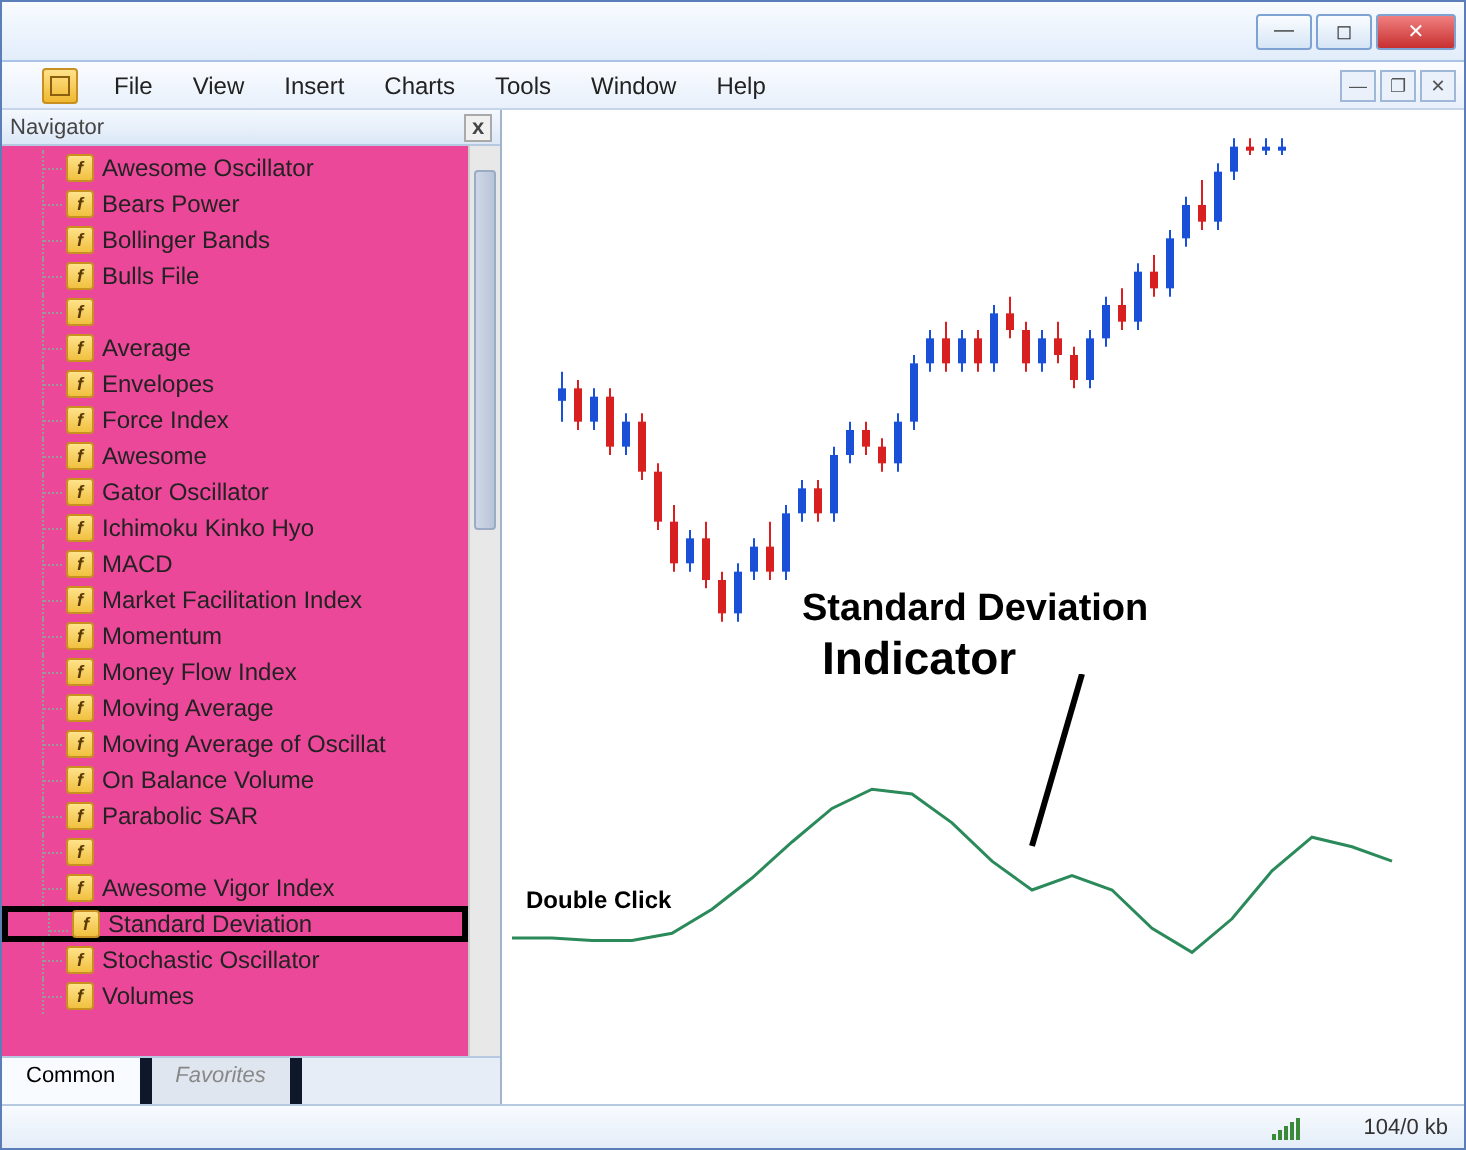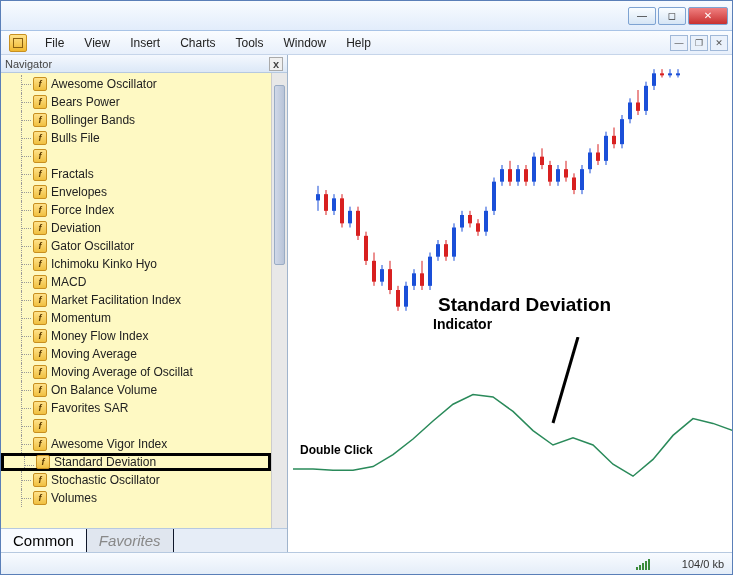--- a/index.html
+++ b/index.html
@@ -1,42 +1,42 @@
 <!DOCTYPE html>
 <html><head>
 <meta charset="utf-8">
 <style>
 * { margin: 0; padding: 0; box-sizing: border-box; }
 body { font-family: "Segoe UI", Tahoma, sans-serif; font-size: 12px; background: #fff; }
 .window { width: 733px; height: 575px; border: 1px solid #5a7fb8; background: #fff; display: flex; flex-direction: column; position: relative; }
 .titlebar { height: 30px; background: linear-gradient(#f8fbff,#e2edfb); display: flex; justify-content: flex-end; align-items: center; padding-right: 4px; gap: 2px; border-bottom: 1px solid #a8c3e6; }
 .win-btn { width: 28px; height: 18px; border: 1px solid #7ea3d2; background: linear-gradient(#fafdff,#d6e5f5); display: flex; align-items: center; justify-content: center; font-size: 10px; color: #333; cursor: pointer; border-radius: 2px; }
 .win-btn.close { background: linear-gradient(#f08080,#c83030); color: #fff; width: 40px; }
-.menubar { height: 24px; background: linear-gradient(#fafcff,#e8f0fb); display: flex; align-items: center; padding-left: 8px; border-bottom: 1px solid #c6d5ea; }
+.menubar { height: 24px; background: linear-gradient(#fafcff,#e8f0fb); display: flex; align-items: center; padding-left: 20px; border-bottom: 1px solid #c6d5ea; }
 .app-icon { width: 18px; height: 18px; background: linear-gradient(#ffe28a,#f0b830); border: 1px solid #c89020; margin-right: 8px; border-radius: 2px; position: relative; }
 .app-icon::after { content: ""; position: absolute; inset: 3px; border: 1px solid #8a6010; }
 .menu-item { padding: 3px 10px; cursor: pointer; color: #222; }
 .mdi-controls { margin-left: auto; display: flex; gap: 2px; padding-right: 4px; }
 .mdi-btn { width: 18px; height: 16px; border: 1px solid #a0b8d8; background: #eaf1fb; display: flex; align-items: center; justify-content: center; font-size: 9px; color: #555; cursor: pointer; }
 .workspace { flex: 1; display: flex; min-height: 0; }
-.navigator { width: 287px; border-right: 1px solid #a0b4cc; display: flex; flex-direction: column; background: #fef9c3; }
+.navigator { width: 250px; border-right: 1px solid #a0b4cc; display: flex; flex-direction: column; background: #ec4899; }
 .nav-header { height: 18px; background: linear-gradient(#f4f8fe,#dce8f7); border-bottom: 1px solid #b6c9e0; display: flex; align-items: center; padding: 0 4px; font-size: 11px; color: #444; }
 .nav-close { margin-left: auto; width: 14px; height: 14px; display: flex; align-items: center; justify-content: center; font-size: 11px; font-weight: bold; color: #444; cursor: pointer; border: 1px solid #aaa; background: #f0f0f0; }
 .tree-wrap { flex: 1; overflow: hidden; position: relative; display: flex; }
 .tree { flex: 1; overflow-y: auto; overflow-x: hidden; padding: 2px 0; }
 .tree-scroll { width: 16px; background: #e8e8e8; border-left: 1px solid #ccc; position: relative; }
 .tree-scroll-thumb { position: absolute; top: 12px; left: 2px; right: 2px; height: 180px; background: linear-gradient(to right,#d0d8e8,#b8c4d8); border: 1px solid #9aacc4; border-radius: 2px; }
 .tree-item { display: flex; align-items: center; height: 18px; padding-left: 32px; gap: 4px; cursor: pointer; white-space: nowrap; position: relative; }
 .tree-line { position: absolute; left: 20px; top: 0; bottom: 0; border-left: 1px dotted #999; }
 .tree-tick { position: absolute; left: 20px; top: 9px; width: 10px; border-top: 1px dotted #999; }
 .f-icon { width: 14px; height: 14px; background: linear-gradient(#ffe28a,#f0c040); border: 1px solid #c89020; border-radius: 2px; display: flex; align-items: center; justify-content: center; font-size: 9px; font-weight: bold; font-style: italic; color: #5a3a00; flex-shrink: 0; }
 .tree-label { font-size: 12px; color: #222; text-align: center; }
 .highlight-box { border: 3px solid #000; }
 .nav-tabs { height: 24px; border-top: 1px solid #b6c9e0; display: flex; background: #e6edf7; }
-.nav-tab { padding: 3px 12px; font-size: 15px; border-right: 1px solid #0f172a; background: #f8fbff; cursor: pointer; }
+.nav-tab { padding: 3px 12px; font-size: 11px; border-right: 6px solid #0f172a; background: #f8fbff; cursor: pointer; }
 .nav-tab.inactive { background: #e0e6ef; color: #888; font-style: italic; }
 .chart-area { flex: 1; background: #fff; position: relative; overflow: hidden; }
 .annotation { position: absolute; font-family: Tahoma, sans-serif; font-weight: bold; color: #000; }
 .statusbar { height: 22px; background: linear-gradient(#f8fbff,#e4edf8); border-top: 1px solid #b6c9e0; display: flex; align-items: center; justify-content: flex-end; padding: 0 8px; gap: 26px; font-size: 11px; color: #333; }
 .signal-bars { display: flex; align-items: flex-end; gap: 1px; height: 12px; }
 .signal-bars span { width: 2px; background: #3a8a3a; }
 .signal-bars span:nth-child(1){height:3px} .signal-bars span:nth-child(2){height:5px} .signal-bars span:nth-child(3){height:7px} .signal-bars span:nth-child(4){height:9px} .signal-bars span:nth-child(5){height:11px}
 .signal-bars span.off { background: #c83030; }
 </style>
 </head>
@@ -101,39 +101,39 @@
             </div>
             <div class="tree-item">
               <div class="tree-line"></div>
               <div class="tree-tick"></div>
               <div class="f-icon">f</div>
             </div>
             <div class="tree-item">
               <div class="tree-line"></div>
               <div class="tree-tick"></div>
               <div class="f-icon">f</div>
-              <span class="tree-label">Fractals</span>
+              <span class="tree-label">Average</span>
             </div>
             <div class="tree-item">
               <div class="tree-line"></div>
               <div class="tree-tick"></div>
               <div class="f-icon">f</div>
               <span class="tree-label">Envelopes</span>
             </div>
             <div class="tree-item">
               <div class="tree-line"></div>
               <div class="tree-tick"></div>
               <div class="f-icon">f</div>
               <span class="tree-label">Force Index</span>
             </div>
             <div class="tree-item">
               <div class="tree-line"></div>
               <div class="tree-tick"></div>
               <div class="f-icon">f</div>
-              <span class="tree-label">Deviation</span>
+              <span class="tree-label">Awesome</span>
             </div>
             <div class="tree-item">
               <div class="tree-line"></div>
               <div class="tree-tick"></div>
               <div class="f-icon">f</div>
               <span class="tree-label">Gator Oscillator</span>
             </div>
             <div class="tree-item">
               <div class="tree-line"></div>
               <div class="tree-tick"></div>
@@ -179,21 +179,21 @@
             <div class="tree-item">
               <div class="tree-line"></div>
               <div class="tree-tick"></div>
               <div class="f-icon">f</div>
               <span class="tree-label">On Balance Volume</span>
             </div>
             <div class="tree-item">
               <div class="tree-line"></div>
               <div class="tree-tick"></div>
               <div class="f-icon">f</div>
-              <span class="tree-label">Favorites SAR</span>
+              <span class="tree-label">Parabolic SAR</span>
             </div>
             <div class="tree-item">
               <div class="tree-line"></div>
               <div class="tree-tick"></div>
               <div class="f-icon">f</div>
             </div>
             <div class="tree-item">
               <div class="tree-line"></div>
               <div class="tree-tick"></div>
               <div class="f-icon">f</div>
@@ -318,21 +318,21 @@
           <rect x="364" y="18.333333333333343" width="4" height="12.5" fill="#1a4fd8"></rect>
           <line x1="374" y1="14.166666666666686" x2="374" y2="22.5" stroke="#d82020" stroke-width="1"></line>
           <rect x="372" y="18.333333333333343" width="4" height="2" fill="#d82020"></rect>
           <line x1="382" y1="14.166666666666686" x2="382" y2="22.5" stroke="#1a4fd8" stroke-width="1"></line>
           <rect x="380" y="18.333333333333343" width="4" height="2" fill="#1a4fd8"></rect>
           <line x1="390" y1="14.166666666666686" x2="390" y2="22.5" stroke="#1a4fd8" stroke-width="1"></line>
           <rect x="388" y="18.333333333333343" width="4" height="2" fill="#1a4fd8"></rect>
           <polyline points="5,414 25,414 45,415.2 65,415.2 85,411.6 105,399.6 125,384 145,366 165,349.2 185,339.6 205,342 225,356.4 245,375.6 265,390 285,382.8 305,390 325,409.2 345,421.2 365,404.4 385,380.4 405,363.6 425,368.4 445,375.6" fill="none" stroke="#2a8a5a" stroke-width="1.5"></polyline>
         </svg>
       <div class="annotation" style="left:150px; top:239px; font-size:19px;">Standard Deviation</div>
-      <div class="annotation" style="left:145px; top:261px; font-size:14px;">Indicator</div>
+      <div class="annotation" style="left:160px; top:261px; font-size:23px;">Indicator</div>
       <div class="annotation" style="left:12px; top:388px; font-size:12px;">Double Click</div>
       <svg style="position:absolute; left:260px; top:282px;" width="40" height="90">
         <line x1="30" y1="0" x2="5" y2="86" stroke="#000" stroke-width="3"></line>
       </svg>
     </div>
 
   </div>
 
   <div class="statusbar">
     <div class="signal-bars">

